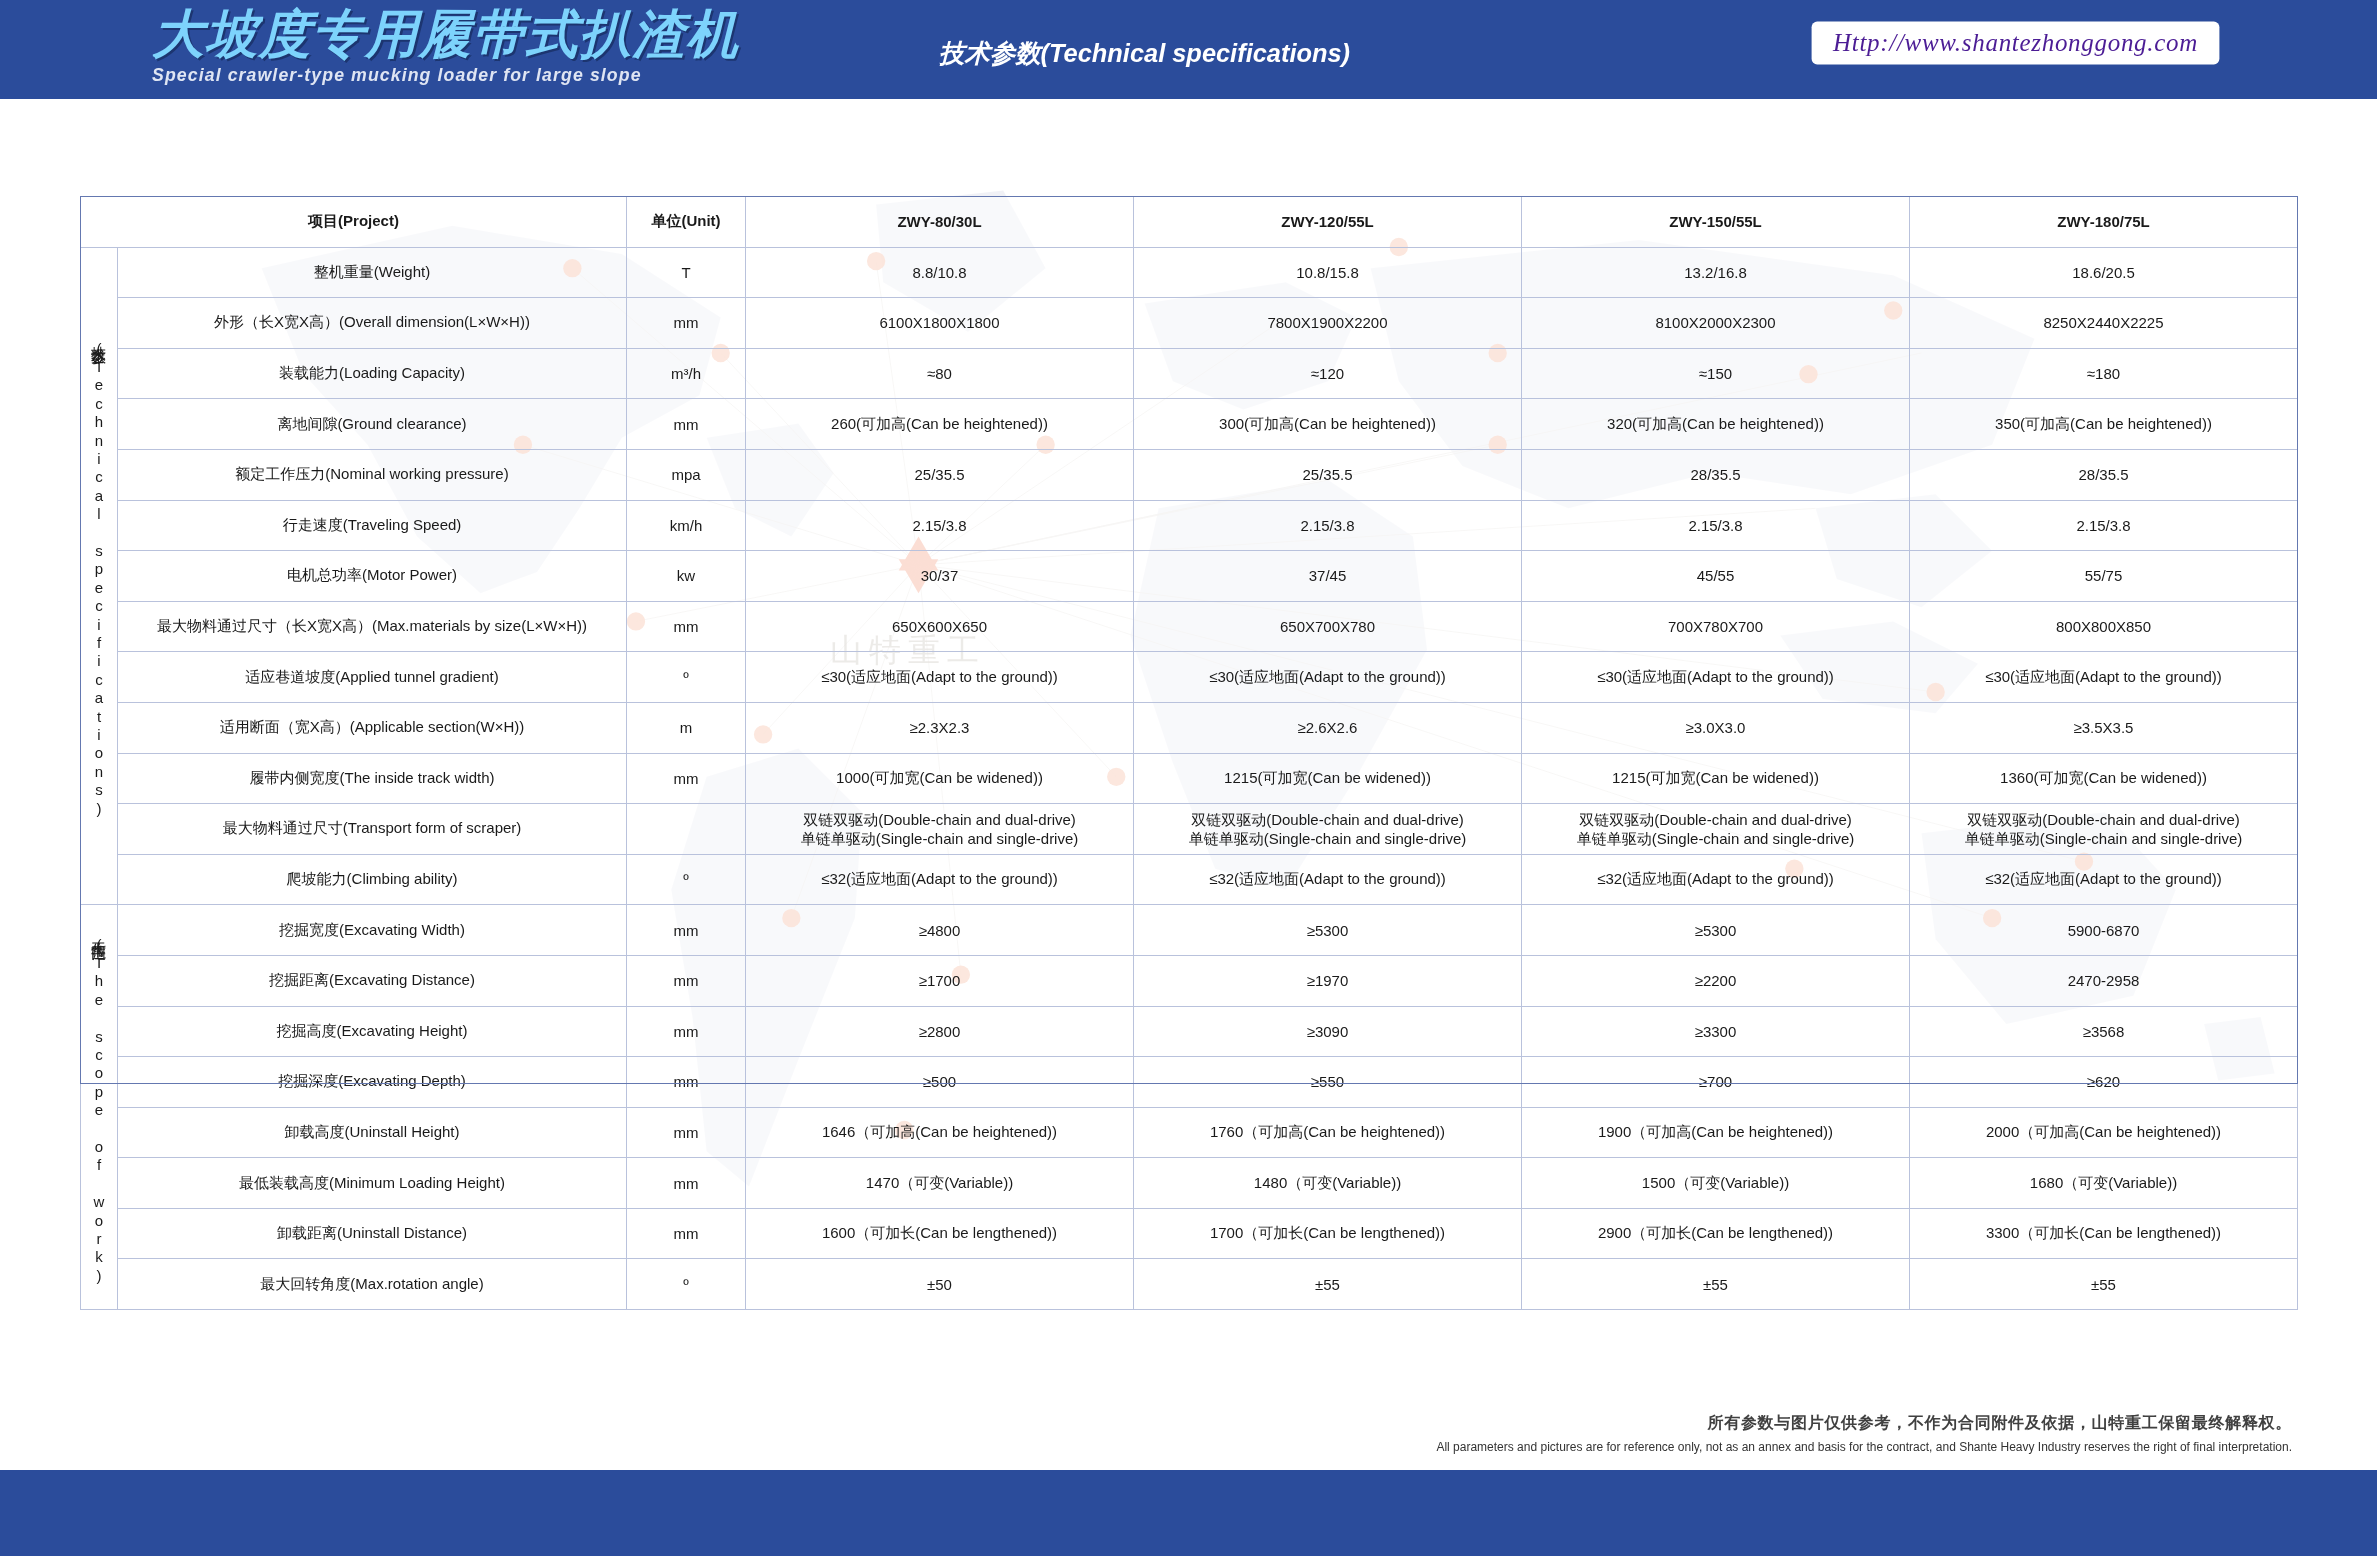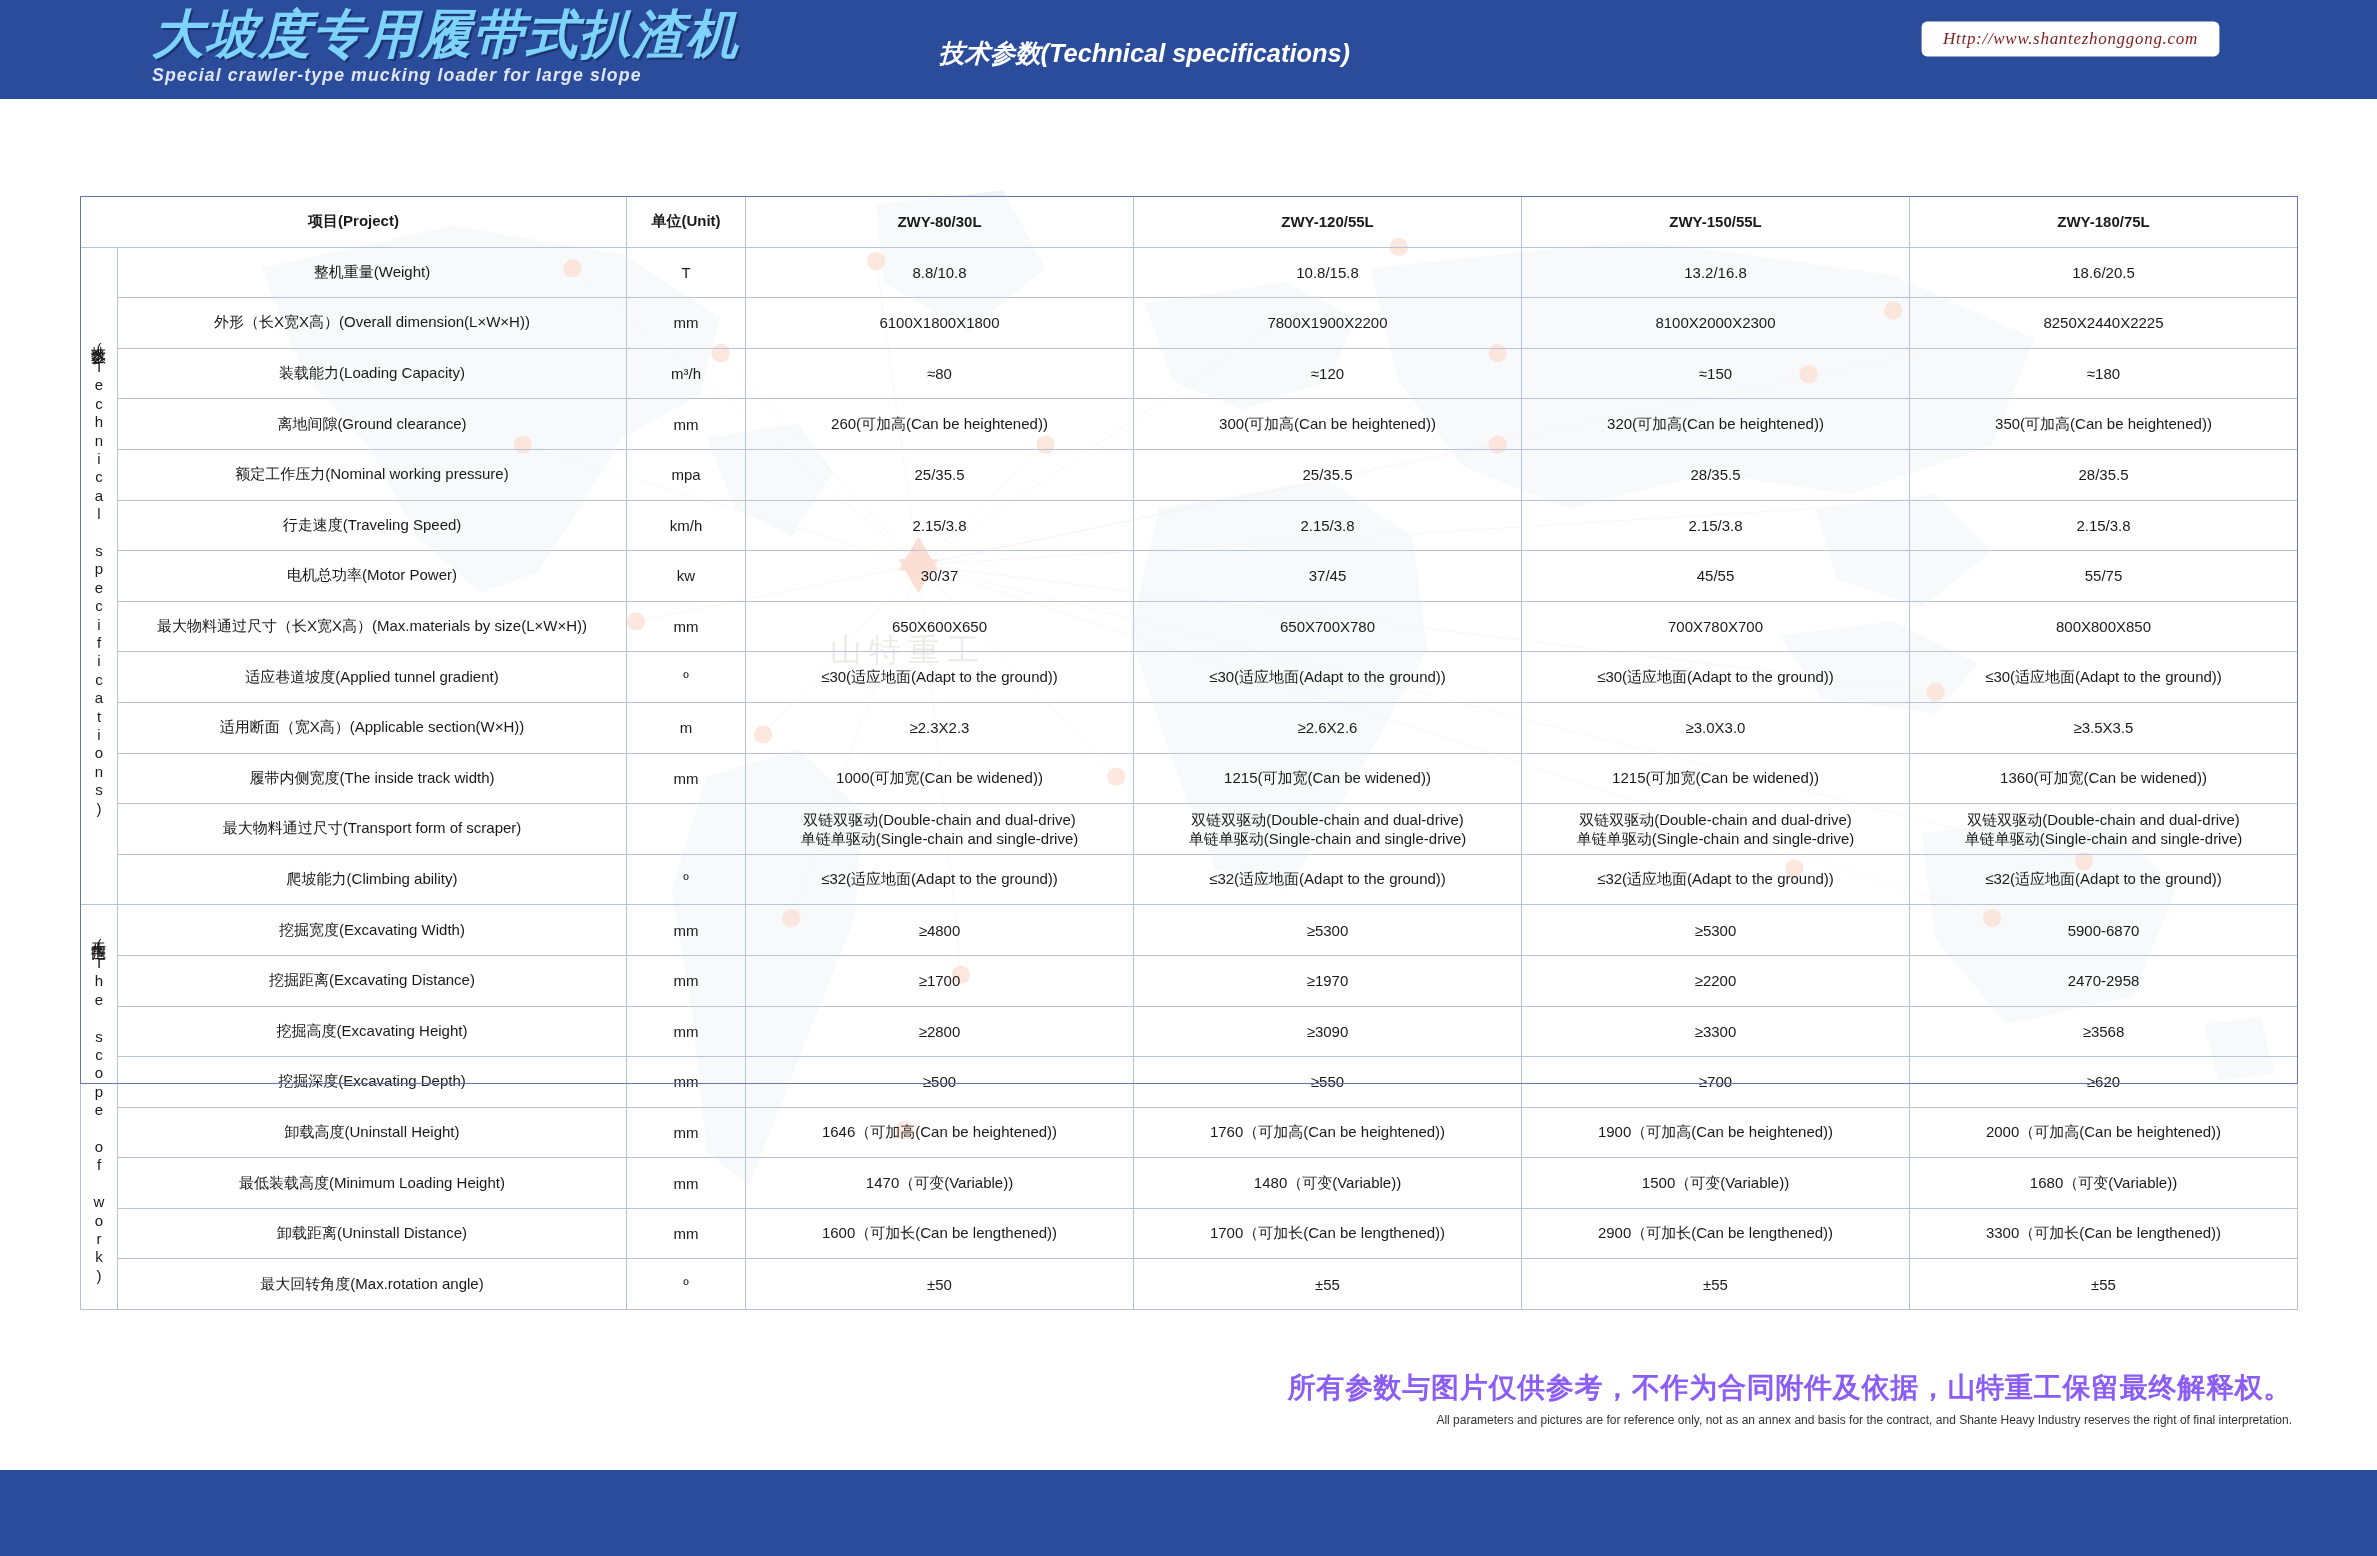--- a/index.html
+++ b/index.html
@@ -67,23 +67,23 @@
     position: absolute;
     right: 159px;
     top: 22.6px;
     background: #ffffff;
     border-radius: 4.2px;
     padding: 6.4px 20px;
     box-shadow: 0 0 0 1.4px #ffffff;
   }
   .url-box span {
     font-family: "Liberation Serif", serif;
-    font-size: 17px;
+    font-size: 25px;
     font-style: italic;
-    color: #7f1d1d;
+    color: #4c1d95;
     letter-spacing: 0.7px;
     white-space: nowrap;
   }
 
   
   .map-bg {
     position: absolute;
     left: 85px;
     top: 141px;
     width: 2225px;
@@ -152,25 +152,26 @@
 
   
   .footer-note {
     position: absolute;
     right: 85px;
     top: 1369px;
     text-align: right;
     width: 1130px;
   }
   .footer-note .cn {
-    font-size: 28px;
+    font-size: 16px;
     font-weight: bold;
-    color: #8b5cf6;
+    color: #404040;
     letter-spacing: 0.7px;
     white-space: nowrap;
+    margin-top: 44px;
   }
   .footer-note .en {
     margin-top: 5.7px;
     font-size: 12px;
     color: #333333;
     white-space: nowrap;
   }
   .footer-band {
     position: absolute;
     left: 0;

